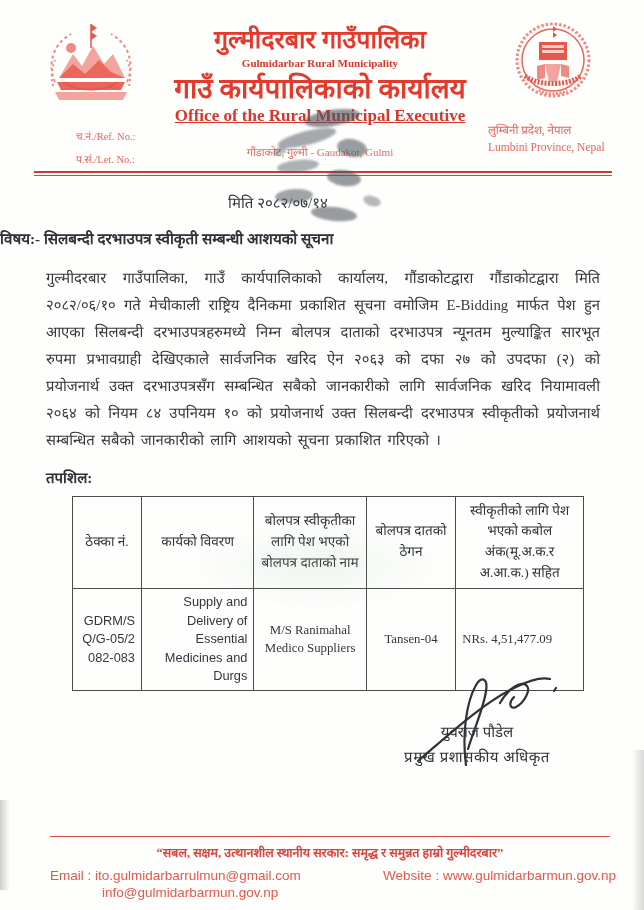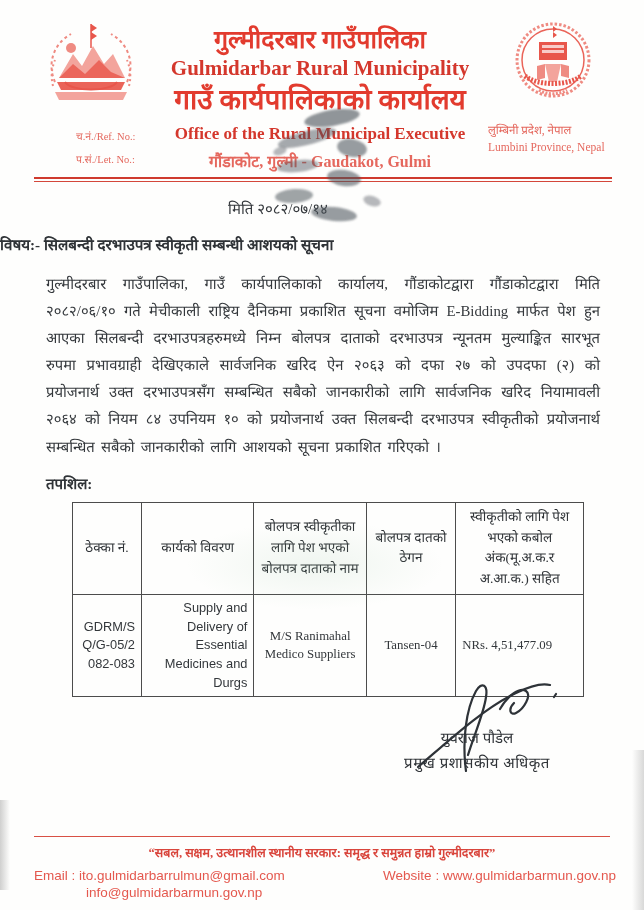--- a/index.html
+++ b/index.html
@@ -9,24 +9,24 @@
     font-family:"Liberation Serif","DejaVu Serif",serif;color:#3a3d40;
   }
   
   .header-row{display:flex;align-items:flex-start;padding:20px 26px 0 30px;}
   .col-left{width:122px;flex:none;}
   .col-right{width:130px;flex:none;}
   .col-center{flex:1;text-align:center;padding-top:6px;}
   .emblem{display:block;margin:0 auto;}
   .ref-line{font-size:10.5px;color:#e4685e;margin-top:9px;white-space:nowrap;margin-left:46px;}
   .t-np-1{font-size:25px;font-weight:bold;color:#e23b2e;line-height:1.1;}
-  .t-en-1{font-size:21px;font-weight:bold;color:#d4372c;margin-top:3px;line-height:1.1;}
+  .t-en-1{font-size:11px;font-weight:bold;color:#d4372c;margin-top:3px;line-height:1.1;}
   .t-np-2{font-size:28px;font-weight:bold;color:#e23b2e;margin-top:5px;line-height:1.1;}
-  .t-en-2{font-size:17px;font-weight:bold;color:#d4372c;margin-top:10px;line-height:1.1;}
-  .t-addr{font-size:16px;font-weight:bold;color:#e5685e;margin-top:6px;}
+  .t-en-2{font-size:17px;font-weight:bold;color:#d4372c;margin-top:3px;line-height:1.1;text-decoration:underline;}
+  .t-addr{font-size:11px;font-weight:normal;color:#e5685e;margin-top:18px;}
   .province{font-size:11.5px;color:#e5685e;text-align:left;margin-top:14px;line-height:1.45;white-space:nowrap;}
   .rule-double{margin:5px 32px 0 34px;height:2px;border-top:2.4px solid #cf3a2e;border-bottom:1.4px solid #d4473b;}
   
   .date-line{text-align:center;padding-right:88px;margin-top:16px;font-size:15px;color:#34383c;}
   .subject{text-align:left;font-weight:bold;font-size:15.2px;margin-top:16px;color:#2f3337;}
   .body-para{margin:17px 44px 0 46px;font-size:14.8px;line-height:1.83;text-align:justify;word-spacing:2.5px;color:#34383c;}
   .annex{margin:12px 0 0 46px;font-weight:bold;font-size:15px;color:#2f3337;}
   
   table.notice{border-collapse:collapse;margin:9px 0 0 72px;width:512px;background:transparent;}
   table.notice th,table.notice td{border:1.4px solid #4c4c4c;padding:4px 6px;vertical-align:middle;}
@@ -36,21 +36,21 @@
   td.cell-sans{font-family:"Liberation Sans","DejaVu Sans",sans-serif;font-size:12.5px;text-align:right;vertical-align:middle;line-height:1.45;}
   td.cell-break{word-break:break-all;}
   td.cell-center{text-align:center;line-height:1.4;}
   td.cell-amount{text-align:left;padding-left:9px;}
   
   .sign-block{width:210px;margin:30px 0 0 372px;text-align:center;position:relative;}
   .sign-name{font-size:15px;color:#2f3337;}
   .sign-title{font-size:15px;color:#2f3337;margin-top:5px;letter-spacing:.5px;}
   .sig-svg{position:absolute;left:32px;top:-52px;pointer-events:none;}
   
-  .footer{position:absolute;left:0;right:0;bottom:10px;}
+  .footer{position:absolute;left:16px;right:0;bottom:10px;}
   .rule-single{margin:0 34px;border-top:1.6px solid #d85045;}
   .slogan{text-align:center;color:#d9453c;font-size:12.5px;margin-top:7px;font-weight:bold;}
   .contact-row{display:flex;justify-content:space-between;padding:7px 28px 0 34px;
     color:#e4584e;font-size:13.5px;font-family:"Liberation Sans","DejaVu Sans",sans-serif;}
   .email2{padding-left:86px;color:#e4584e;font-size:13.5px;margin-top:2px;
     font-family:"Liberation Sans","DejaVu Sans",sans-serif;}
   
   .stamp{position:absolute;left:252px;top:106px;width:162px;height:132px;opacity:.82;pointer-events:none;}
   .watermark{position:absolute;left:185px;top:520px;width:260px;height:90px;border-radius:50%;
     background:radial-gradient(ellipse at center,rgba(150,195,160,.14),rgba(150,195,160,0) 70%);pointer-events:none;}

